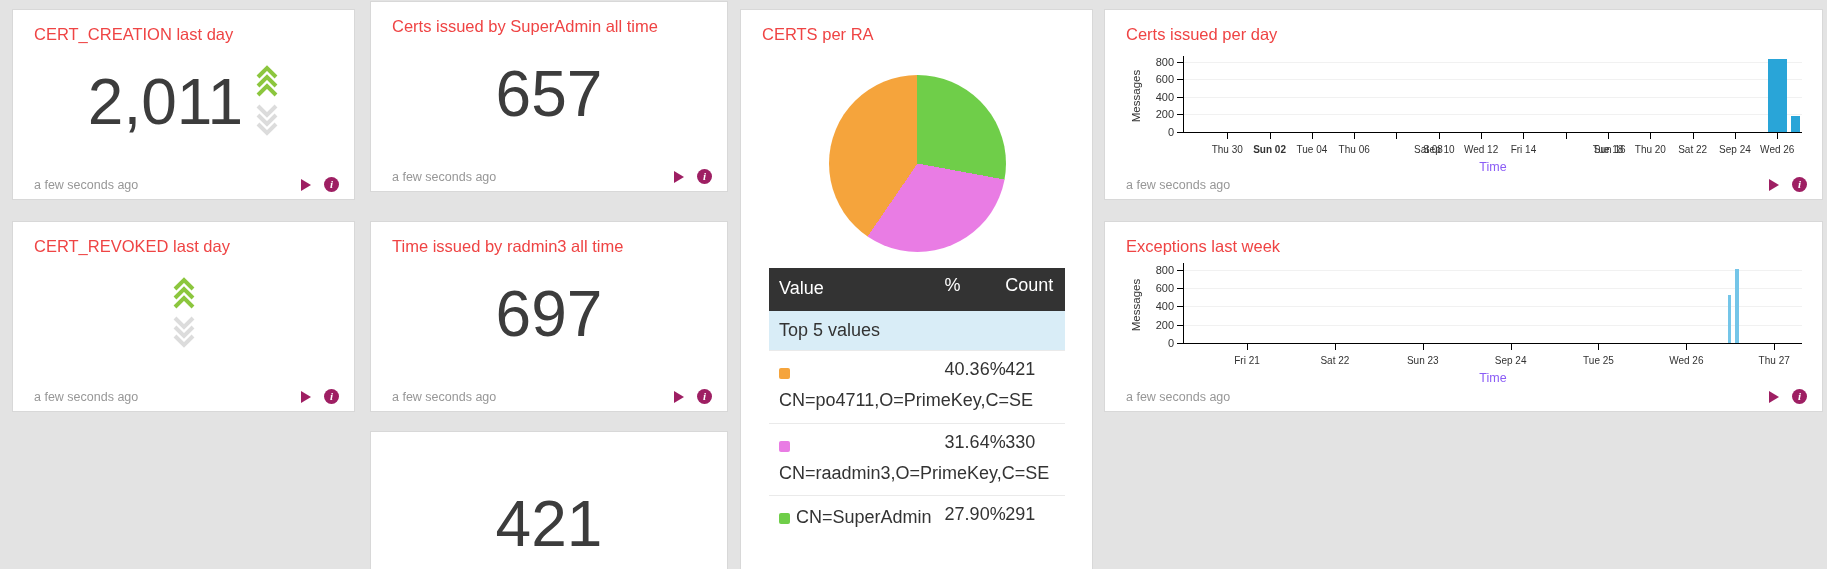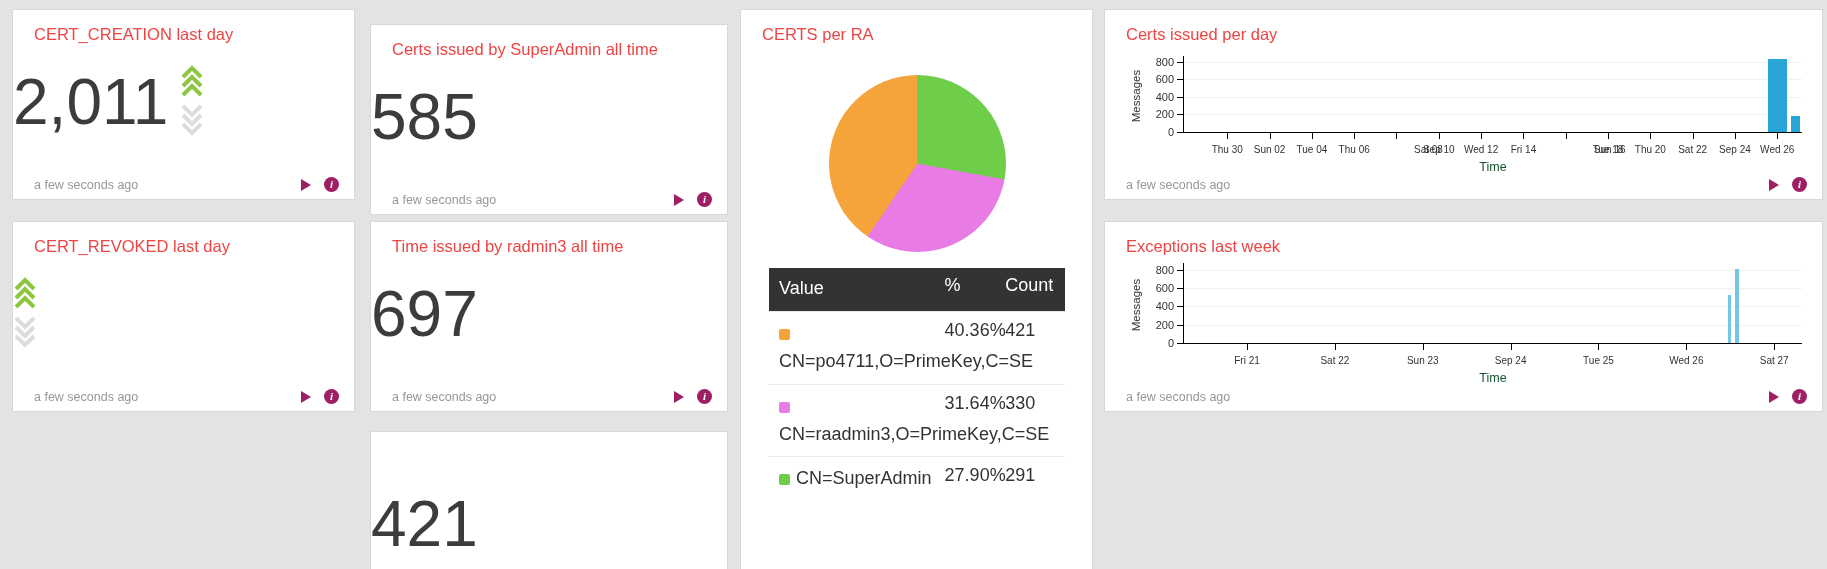--- a/index.html
+++ b/index.html
@@ -3,21 +3,21 @@
 <meta charset="utf-8">
 <style>
   html,body{margin:0;padding:0}
   body{
     width:1827px;height:569px;position:relative;overflow:hidden;
     background:#e3e3e3;
     font-family:"Liberation Sans",sans-serif;
   }
   .widget{position:absolute;background:#fff;border:1px solid #d8d8d8;box-sizing:border-box}
   .w-title{position:absolute;top:15px;left:21px;font-size:16.5px;color:#ef4444;white-space:nowrap}
-  .big-wrap{position:absolute;top:42px;left:0;right:0;height:100px;display:flex;align-items:center;justify-content:flex-start;gap:12px}
+  .big-wrap{position:absolute;top:42px;left:0;right:0;height:100px;display:flex;align-items:center;justify-content:center;gap:12px}
   .big-number{font-size:64px;color:#3c3c3c;line-height:1}
   .trend{display:flex;flex-direction:column;align-items:center;gap:3px;margin-top:-4px}
   .trend svg{display:block}
   .chev-up polyline{stroke:#8cc63e;stroke-width:4;fill:none}
   .chev-down polyline{stroke:#dcdcdc;stroke-width:4;fill:none}
   .w-footer{position:absolute;left:21px;right:15px;bottom:7px;display:flex;justify-content:space-between;align-items:center}
   .updated{font-size:12.5px;color:#979797}
   .f-icons{display:flex;align-items:center;gap:13px}
   .play-icon svg{display:block}
   .info-icon{width:15px;height:15px;border-radius:50%;background:#9e1f63;color:#fff;
@@ -35,21 +35,21 @@
   .swatch{display:inline-block;width:11px;height:11px;border-radius:2px;margin-right:6px;vertical-align:-1px}
   
   .plot{position:absolute;border-left:1.5px solid #000;border-bottom:1.5px solid #000;box-sizing:content-box}
   .gridline{position:absolute;left:0;right:0;height:1px;background:#f1f1f1}
   .ybar,.bar{position:absolute;bottom:0}
   .ytick{position:absolute;left:-7px;width:6px;height:1px;background:#000}
   .ytick-label{position:absolute;right:calc(100% + 10px);transform:translateY(-50%);font-size:11px;color:#333;white-space:nowrap}
   .xtick{position:absolute;bottom:-7px;width:1px;height:6px;background:#000}
   .xtick-label{position:absolute;bottom:-23px;transform:translateX(-50%);font-size:10px;color:#333;white-space:nowrap}
   .ylabel{position:absolute;font-size:11.5px;color:#333;transform:rotate(-90deg);transform-origin:center;white-space:nowrap}
-  .xlabel{position:absolute;font-size:12.5px;color:#14532d;text-align:center;left:0;right:0;bottom:-42px}
+  .xlabel{position:absolute;font-size:12.5px;color:#8b5cf6;text-align:center;left:0;right:0;bottom:-42px}
 </style>
 </head>
 <body>
 
 <div class="widget" style="left:12px;top:9px;width:343px;height:191px">
   <div class="w-title">CERT_CREATION last day</div>
   <div class="big-wrap">
     <div class="big-number">2,011</div>
     <div class="trend">
       <svg class="chev-up" width="24" height="34" viewBox="0 0 24 34">
@@ -70,24 +70,24 @@
       <span class="play-icon">
           <svg width="11" height="12" viewBox="0 0 11 12">
             <path d="M1 0 L11 6 L1 12 Z" fill="#9e1f63"></path>
           </svg>
         </span>
       <span class="info-icon">i</span>
     </span>
   </div>
 </div>
 
-<div class="widget" style="left:370px;top:24px;width:358px;height:191px">
+<div class="widget" style="left:370px;top:1px;width:358px;height:191px">
   <div class="w-title">Certs issued by SuperAdmin all time</div>
   <div class="big-wrap">
-      <div class="big-number">585</div>
+      <div class="big-number">657</div>
     </div>
   <div class="w-footer">
     <span class="updated">a few seconds ago</span>
     <span class="f-icons">
       <span class="play-icon">
           <svg width="11" height="12" viewBox="0 0 11 12">
             <path d="M1 0 L11 6 L1 12 Z" fill="#9e1f63"></path>
           </svg>
         </span>
       <span class="info-icon">i</span>
@@ -97,20 +97,21 @@
 
 <div class="widget" style="left:740px;top:9px;width:353px;height:600px">
   <div class="w-title">CERTS per RA</div>
   <div class="pie" style="background: conic-gradient(rgb(111, 206, 73) 0deg, rgb(111, 206, 73) 100.44deg, rgb(233, 124, 228) 100.44deg, rgb(233, 124, 228) 214.344deg, rgb(245, 164, 60) 214.344deg, rgb(245, 164, 60) 359.64deg, rgb(124, 181, 236) 359.64deg, rgb(124, 181, 236) 360deg);"></div>
   <div class="ra-table">
       <div class="ra-head">
         <div class="c-label">Value</div>
         <div class="c-pct">%</div>
         <div class="c-count">Count</div>
       </div>
+      <div class="ra-sub">Top 5 values</div>
       <div class="ra-row">
         <div class="c-label"><span class="swatch" style="background: rgb(245, 164, 60);"></span>CN=po4711,O=PrimeKey,C=SE</div>
         <div class="c-pct">40.36%</div>
         <div class="c-count">421</div>
       </div>
       <div class="ra-row">
         <div class="c-label"><span class="swatch" style="background: rgb(233, 124, 228);"></span>CN=raadmin3,O=PrimeKey,C=SE</div>
         <div class="c-pct">31.64%</div>
         <div class="c-count">330</div>
       </div>
@@ -137,21 +138,21 @@
       <div class="ytick-label" style="top: 40.977px;">400</div>
       <div class="gridline" style="top: 23.4654px;"></div>
       <div class="ytick" style="top: 23.4654px;"></div>
       <div class="ytick-label" style="top: 23.4654px;">600</div>
       <div class="gridline" style="top: 5.95392px;"></div>
       <div class="ytick" style="top: 5.95392px;"></div>
       <div class="ytick-label" style="top: 5.95392px;">800</div>
       <div class="xtick" style="left: 43.26px;"></div>
       <div class="xtick-label" style="left: 43.26px;">Thu 30</div>
       <div class="xtick" style="left: 85.5692px;"></div>
-      <div class="xtick-label" style="left: 85.5692px;">Sun 02</div>
+      <div class="xtick-label" style="left: 85.5692px; font-weight: bold;">Sun 02</div>
       <div class="xtick" style="left: 127.878px;"></div>
       <div class="xtick-label" style="left: 127.878px;">Tue 04</div>
       <div class="xtick" style="left: 170.188px;"></div>
       <div class="xtick-label" style="left: 170.188px;">Thu 06</div>
       <div class="xtick" style="left: 212.497px;"></div>
       <div class="xtick-label" style="left: 212.497px; margin-left: 32px;">Sat 08</div>
       <div class="xtick" style="left: 254.806px;"></div>
       <div class="xtick-label" style="left: 254.806px;">Sep 10</div>
       <div class="xtick" style="left: 297.115px;"></div>
       <div class="xtick-label" style="left: 297.115px;">Wed 12</div>
@@ -257,21 +258,21 @@
       <div class="xtick-label" style="left: 150.895px;">Sat 22</div>
       <div class="xtick" style="left: 238.754px;"></div>
       <div class="xtick-label" style="left: 238.754px;">Sun 23</div>
       <div class="xtick" style="left: 326.613px;"></div>
       <div class="xtick-label" style="left: 326.613px;">Sep 24</div>
       <div class="xtick" style="left: 414.472px;"></div>
       <div class="xtick-label" style="left: 414.472px;">Tue 25</div>
       <div class="xtick" style="left: 502.331px;"></div>
       <div class="xtick-label" style="left: 502.331px;">Wed 26</div>
       <div class="xtick" style="left: 590.19px;"></div>
-      <div class="xtick-label" style="left: 590.19px;">Sat 27</div>
+      <div class="xtick-label" style="left: 590.19px;">Thu 27</div>
       <div class="bar" style="left: 544.194px; width: 3px; height: 48.4571px; background: rgb(116, 197, 232);"></div>
       <div class="bar" style="left: 551.11px; width: 4px; height: 74.0571px; background: rgb(116, 197, 232);"></div>
     </div>
   <div class="w-footer">
     <span class="updated">a few seconds ago</span>
     <span class="f-icons">
       <span class="play-icon">
           <svg width="11" height="12" viewBox="0 0 11 12">
             <path d="M1 0 L11 6 L1 12 Z" fill="#9e1f63"></path>
           </svg>

